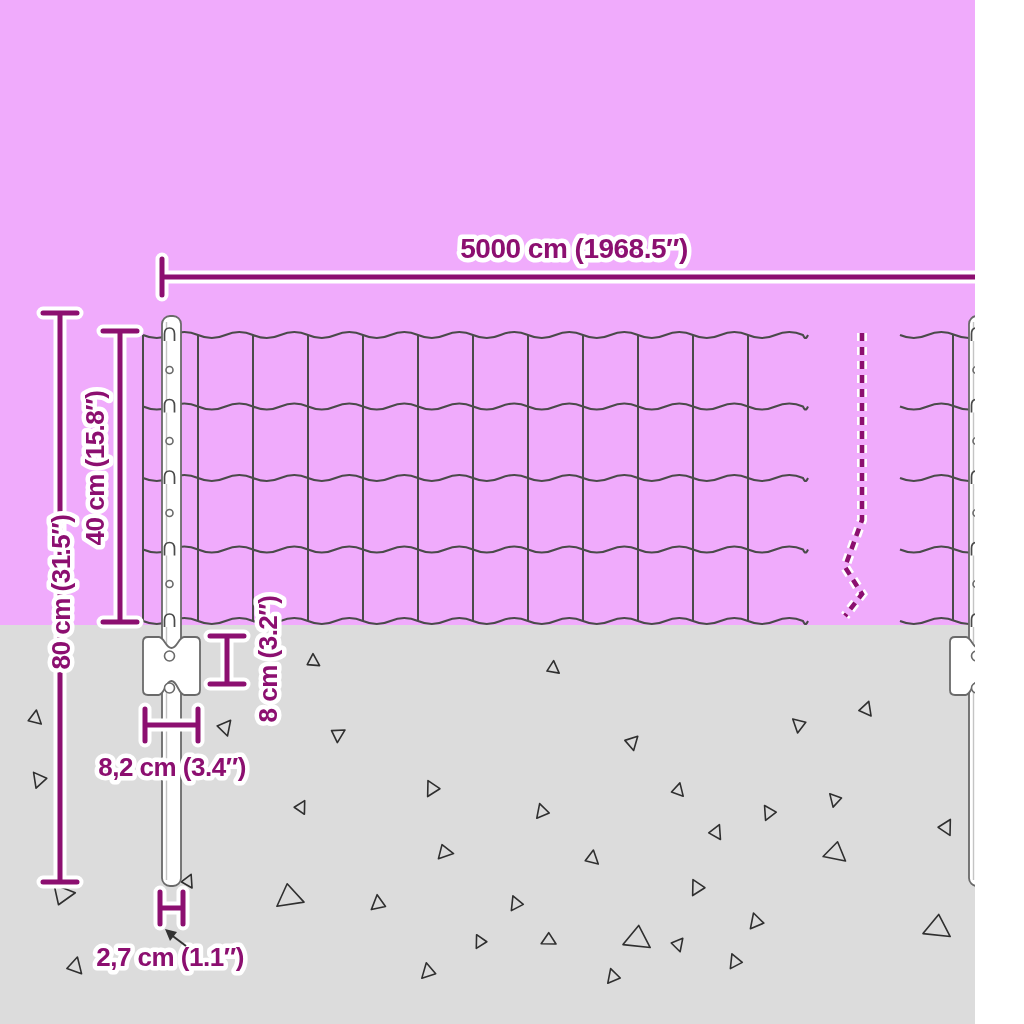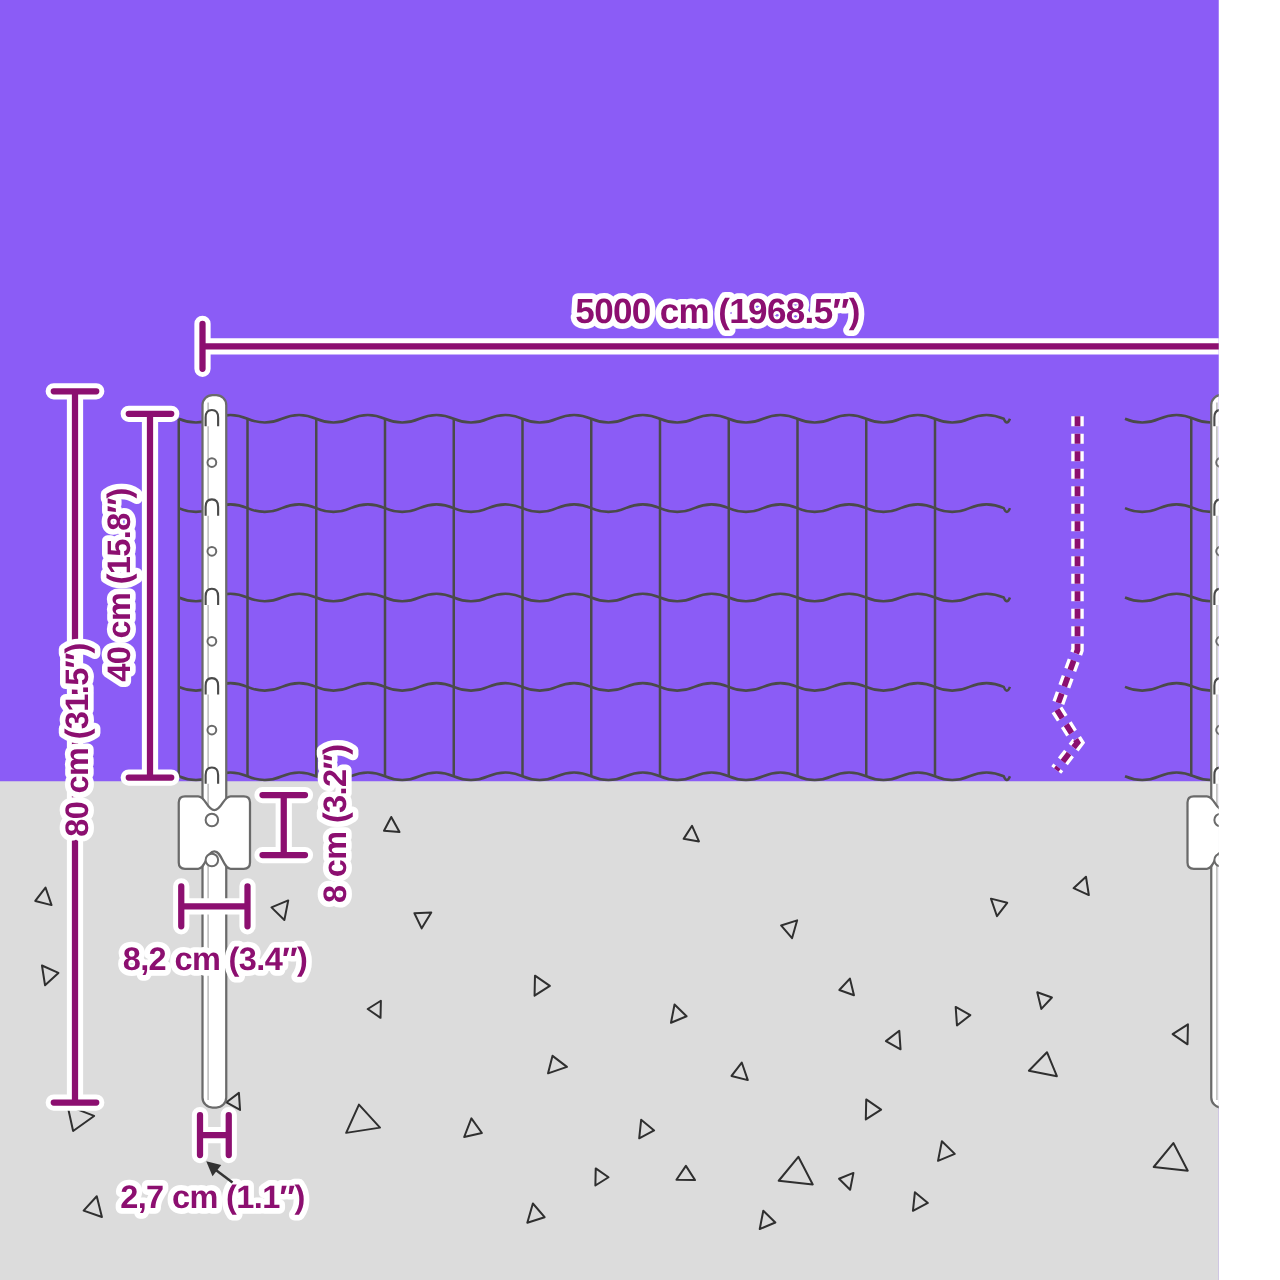--- a/index.html
+++ b/index.html
@@ -1,16 +1,16 @@
 <!DOCTYPE html>
 <html style="--accent: #8C0F70; --ground: #DCDCDC; --wire: #4A4A4A; --outline: #6A6A6A;"><head>
 <meta charset="utf-8">
 <style>
   html,body{margin:0;padding:0;background:#fff;}
-  .stage{width:975px;height:1024px;position:relative;overflow:hidden;background:#8b5cf6;text-align:center;}
+  .stage{width:975px;height:1024px;position:relative;overflow:hidden;background:#f0abfc;text-align:center;}
   svg{display:block;}
   :root{
     --accent:#8C0F70;
     --ground:#DCDCDC;
     --wire:#4A4A4A;
     --outline:#6A6A6A;
   }
   .ground{fill:var(--ground);}
   .rock{fill:none;stroke:#2F2F2F;stroke-width:1.6;stroke-linejoin:round;}
   .wire{stroke:var(--wire);stroke-width:2;fill:none;}

